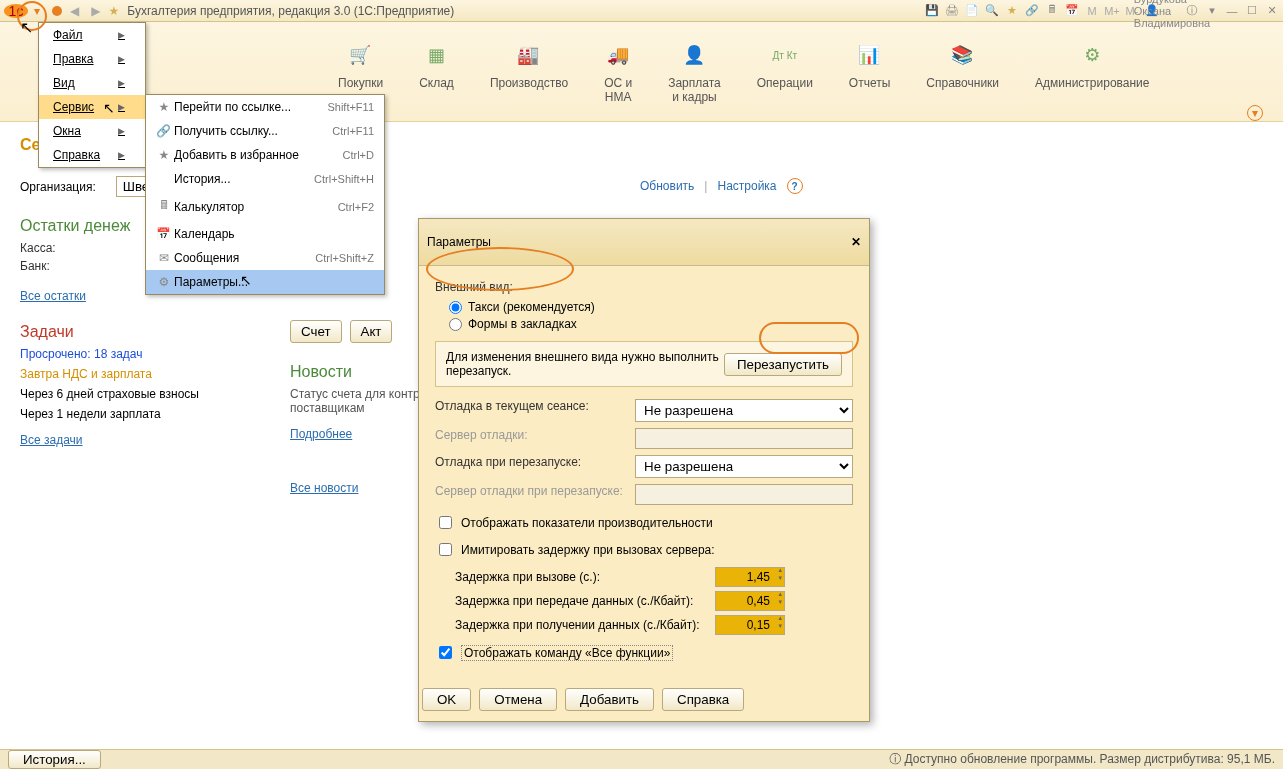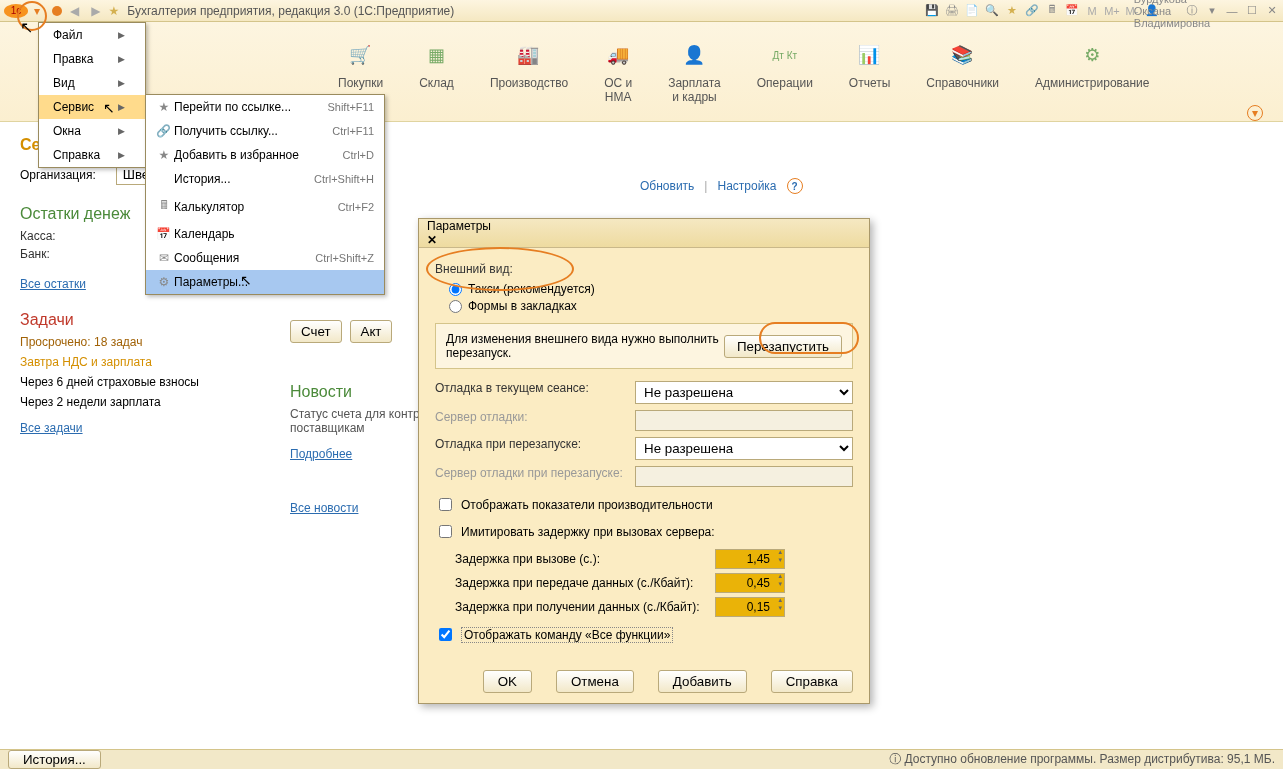--- a/index.html
+++ b/index.html
@@ -1,64 +1,64 @@
 <!DOCTYPE html>
 <html><head>
 <meta charset="utf-8">
 <style>
 * { box-sizing: border-box; font-family: Arial, sans-serif; }
 body { margin: 0; background: #fff; font-size: 12px; overflow: hidden; width: 1283px; height: 769px; position: relative; }
 
 
 .titlebar { height: 22px; background: linear-gradient(#fdf5e0, #f5e8c2); display: flex; align-items: center; padding: 0 4px; border-bottom: 1px solid #d4c48a; }
-.titlebar .logo { width: 24px; height: 14px; background: #f7931e; border-radius: 50%; margin-right: 6px; font-size: 10px; display:flex;align-items:center;justify-content:center;color:#a00; }
+.titlebar .logo { width: 24px; height: 14px; background: #f7931e; border-radius: 50%; margin-right: 6px; font-size: 14px; display:flex;align-items:center;justify-content:center;color:#a00; }
 .titlebar .title { color: #555; flex: 1; }
 .titlebar .sys-icons { display: flex; gap: 6px; align-items: center; }
 .titlebar .sys-icons span { width: 14px; height: 14px; display: inline-flex; align-items: center; justify-content: center; color: #888; font-size: 11px; }
 .user-label { color: #4a7; }
 
 
 .navbar { height: 100px; background: linear-gradient(#fdf5e0, #fbefd0); display: flex; padding: 0 20px; border-bottom: 1px solid #e0d4a0; }
 .nav-item { flex: 0 0 auto; padding: 20px 18px 0; text-align: center; color: #555; cursor: pointer; }
 .nav-item .icon { font-size: 18px; color: #7a6; height: 26px; display:flex;align-items:center;justify-content:center; }
 .nav-item .label { margin-top: 8px; font-size: 12px; white-space: pre-line; }
 .nav-expand { margin-left: auto; align-self: flex-end; padding: 6px; }
 
 
 .content { background: #fff; padding: 14px 20px; position: relative; height: calc(100% - 142px); }
 .date-head { color: #d48f00; font-size: 16px; font-weight: bold; display: flex; align-items: center; gap: 14px; }
-.org-row { margin-top: 10px; display: flex; align-items: center; gap: 20px; }
+.org-row { margin-top: 22px; display: flex; align-items: center; gap: 20px; }
 .org-row input { border: 1px solid #b9a97a; padding: 2px 6px; width: 70px; }
 .block-title { color: #4b8a3a; font-size: 16px; margin: 20px 0 6px; }
 .block-title.red { color: #c0392b; }
 .cash-row { display: flex; justify-content: space-between; width: 220px; color: #333; margin: 4px 0; }
 .link { color: #2b6cb0; text-decoration: underline; cursor: pointer; display: inline-block; margin-top: 12px; }
-.red-text { color: #a16207; }
+.red-text { color: #1d4ed8; }
 .orange-text { color: #d48f00; }
 
 .right-col { position: absolute; left: 290px; top: 58px; }
 .right-col .btns { display:flex; gap:8px; }
 .btn-small { border:1px solid #b9a97a; background:linear-gradient(#fff,#f2e8c8); padding:3px 10px; border-radius:3px; cursor:pointer; }
 
 
-.menu1 { position: absolute; left: 38px; top: 22px; width: 108px; background: #fff; border: 1px solid #9a8b5e; box-shadow: 2px 2px 4px rgba(0,0,0,.25); }
+.menu1 { position: absolute; left: 38px; top: 22px; width: 108px; background: #fff; border: 1px solid #9a8b5e; box-shadow: 2px 2px 4px rgba(0,0,0,.25); text-decoration: underline; }
 .menu1 .item { padding: 5px 20px 5px 14px; cursor: pointer; display: flex; justify-content: space-between; align-items: center; }
 .menu1 .item.active { background: #ffdb8c; }
 .menu1 .arrow { font-size: 9px; color: #666; }
 
 .menu2 { position: absolute; left: 145px; top: 94px; width: 240px; background: #fff; border: 1px solid #9a8b5e; box-shadow: 2px 2px 4px rgba(0,0,0,.25); }
 .menu2 .item { padding: 5px 10px 5px 8px; cursor: pointer; display: flex; align-items: center; }
 .menu2 .item.active { background: #a7c8f0; }
 .menu2 .micon { width: 20px; display: inline-flex; justify-content: center; color: #888; }
 .menu2 .mtext { flex: 1; }
 .menu2 .mshort { color: #777; font-size: 11px; }
 
 
 .dlg { position: absolute; left: 418px; top: 218px; width: 452px; background: #fbecc3; border: 1px solid #a9986a; box-shadow: 3px 3px 8px rgba(0,0,0,.3); }
-.dlg-title { background: linear-gradient(#f5e8c2,#eedba0); padding: 0 8px; display: flex; justify-content: space-between; border-bottom: 1px solid #c9b88a; flex-direction: column; }
+.dlg-title { background: linear-gradient(#f5e8c2,#eedba0); padding: 16px 8px; display: flex; justify-content: space-between; border-bottom: 1px solid #c9b88a; }
 .dlg-title .x { cursor: pointer; font-weight: bold; }
 .dlg-body { padding: 14px 16px 8px; }
 .fieldset { margin-bottom: 10px; }
 .fieldset .leg { color: #333; margin-bottom: 6px; }
 .radio-row { display: flex; align-items: center; gap: 6px; margin: 3px 0 3px 14px; }
 .radio-row input[type=radio] { margin:0; }
 .restart-box { border: 1px solid #d4c48a; background: #fdf5e0; padding: 8px 10px; display: flex; align-items: center; justify-content: space-between; margin-bottom: 12px; }
 .restart-btn { border: 1px solid #b9a97a; background: linear-gradient(#fff,#f2e8c8); padding: 3px 12px; border-radius: 3px; cursor: pointer; }
 
 .form-row { display: flex; margin: 6px 0; }
@@ -66,21 +66,21 @@
 .form-row.disabled label { color: #999; }
 .form-row select, .form-row input[type=text] { flex: 1; border: 1px solid #b9a97a; padding: 2px 4px; background:#fff; }
 .form-row.disabled input { background:#f5f0e0; }
 .chk-row { display: flex; align-items: center; gap: 6px; margin: 8px 0; }
 .chk-row.sel span { border:1px dotted #888; padding:0 2px; }
 .delay-row { display: flex; align-items: center; margin: 4px 0 4px 20px; }
 .delay-row label { width: 260px; }
 .spin { width: 70px; border:1px solid #b9a97a; text-align:right; padding:2px 14px 2px 4px; position:relative; background:#eab308; }
 .spin::after { content:'▴\A▾'; white-space:pre; position:absolute; right:2px; top:-2px; font-size:7px; line-height:8px; color:#666; }
 
-.dlg-btns { display:flex; gap:24px; justify-content:flex-end; padding:10px 16px; }
+.dlg-btns { display:flex; gap:8px; padding:10px 3px; }
 .dlg-btns button { border:1px solid #b9a97a; background:linear-gradient(#fff,#f2e8c8); padding:3px 14px; border-radius:3px; cursor:pointer; }
 
 
 .statusbar { position:absolute; bottom:0; left:0; right:0; height:20px; background:#f2e8c8; border-top:1px solid #d4c48a; display:flex; align-items:center; padding:0 8px; }
 .statusbar .hist-btn { border:1px solid #b9a97a; background:linear-gradient(#fff,#f2e8c8); padding:1px 14px; border-radius:3px; cursor:pointer; }
 .statusbar .status-text { margin-left:auto; color:#555; }
 
 
 .circle { position:absolute; border:2px solid #e67e22; border-radius:50%; pointer-events:none; }
 .oval { position:absolute; border:2px solid #e67e22; border-radius:50%/50%; pointer-events:none; }
@@ -184,30 +184,30 @@
   <div class="cash-row">
       <span>Банк:</span>
       <span>0 руб.</span>
     </div>
   <span class="link">Все остатки</span>
 
   <div class="block-title red">Задачи</div>
   <div class="red-text">Просрочено: 18 задач</div>
   <div class="orange-text" style="margin-top:6px;">Завтра НДС и зарплата</div>
   <div style="margin-top:6px;">Через 6 дней страховые взносы</div>
-  <div style="margin-top:6px;">Через 2 недели зарплата</div>
+  <div style="margin-top:6px;">Через 1 недели зарплата</div>
   <span class="link">Все задачи</span>
 
   <div class="right-col">
     <span class="link" style="margin-top:88px;">Не оплачено</span>
     <div class="btns" style="margin-top:38px;">
       <button class="btn-small">Счет</button>
       <button class="btn-small">Акт</button>
     </div>
-    <div class="block-title" style="margin-top:40px;">Новости</div>
+    <div class="block-title" style="margin-top:20px;">Новости</div>
     <div style="white-space:pre-line;color:#555;">Статус счета для контрол
 поставщикам</div>
     <span class="link">Подробнее</span>
     <br><br><br>
     <span class="link">Все новости</span>
   </div>
 
   <div class="top-links">
     <span>Обновить</span>
     <span class="sep">|</span>

